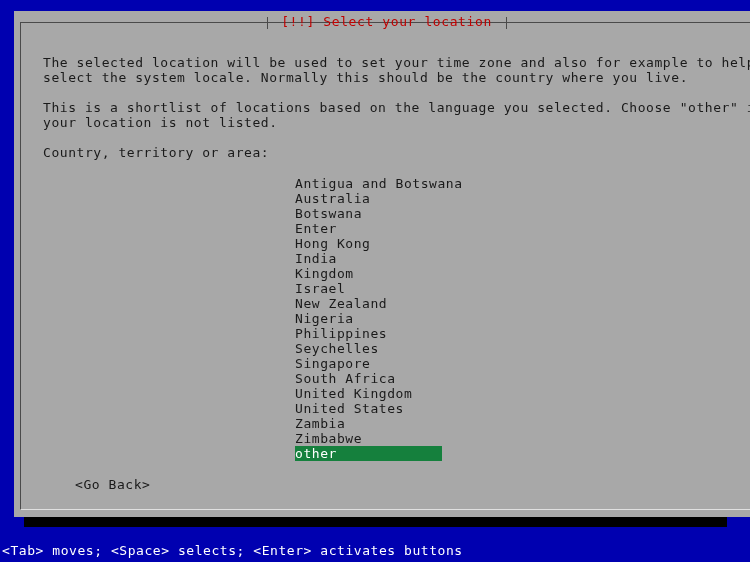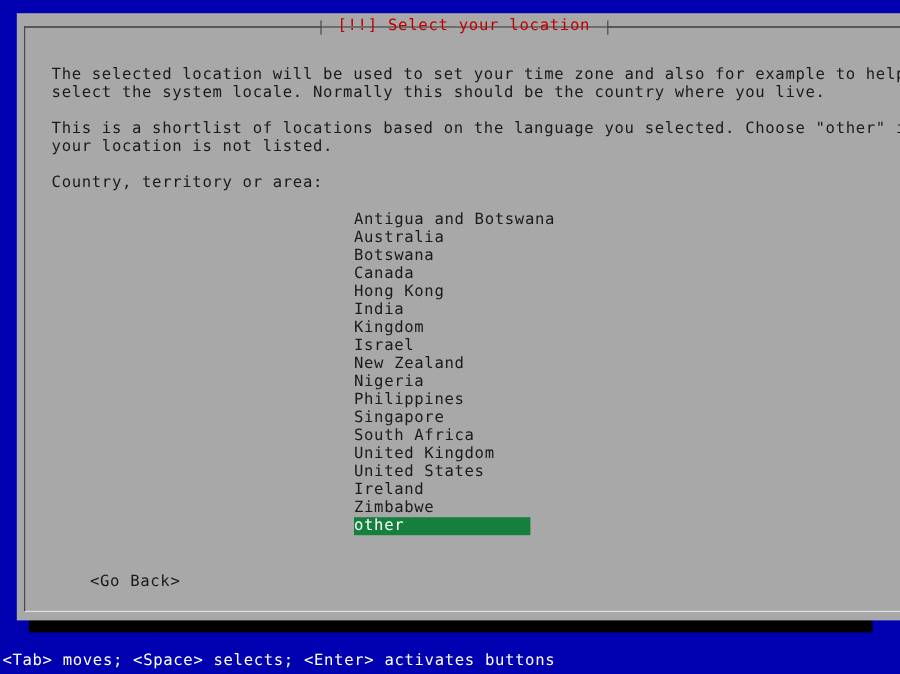--- a/index.html
+++ b/index.html
@@ -192,33 +192,34 @@
 
     <div class="txt" id="para2">This is a shortlist of locations based on the language you selected. Choose "other" if
 your location is not listed.</div>
 
     <div class="txt" id="field-label">Country, territory or area:</div>
 
     <div id="country-list">
         <div class="country-item">Antigua and Botswana</div>
         <div class="country-item">Australia</div>
         <div class="country-item">Botswana</div>
-        <div class="country-item">Canada</div>
+        <div class="country-item">Enter</div>
         <div class="country-item">Hong Kong</div>
         <div class="country-item">India</div>
         <div class="country-item">Kingdom</div>
         <div class="country-item">Israel</div>
         <div class="country-item">New Zealand</div>
         <div class="country-item">Nigeria</div>
         <div class="country-item">Philippines</div>
+        <div class="country-item">Seychelles</div>
         <div class="country-item">Singapore</div>
         <div class="country-item">South Africa</div>
         <div class="country-item">United Kingdom</div>
         <div class="country-item">United States</div>
-        <div class="country-item">Ireland</div>
+        <div class="country-item">Zambia</div>
         <div class="country-item">Zimbabwe</div>
         <div class="country-item selected">other</div>
       </div>
 
     <div id="go-back">&lt;Go Back&gt;</div>
 
   </div>
 
   <div id="statusbar">&lt;Tab&gt; moves; &lt;Space&gt; selects; &lt;Enter&gt; activates buttons</div>
 

